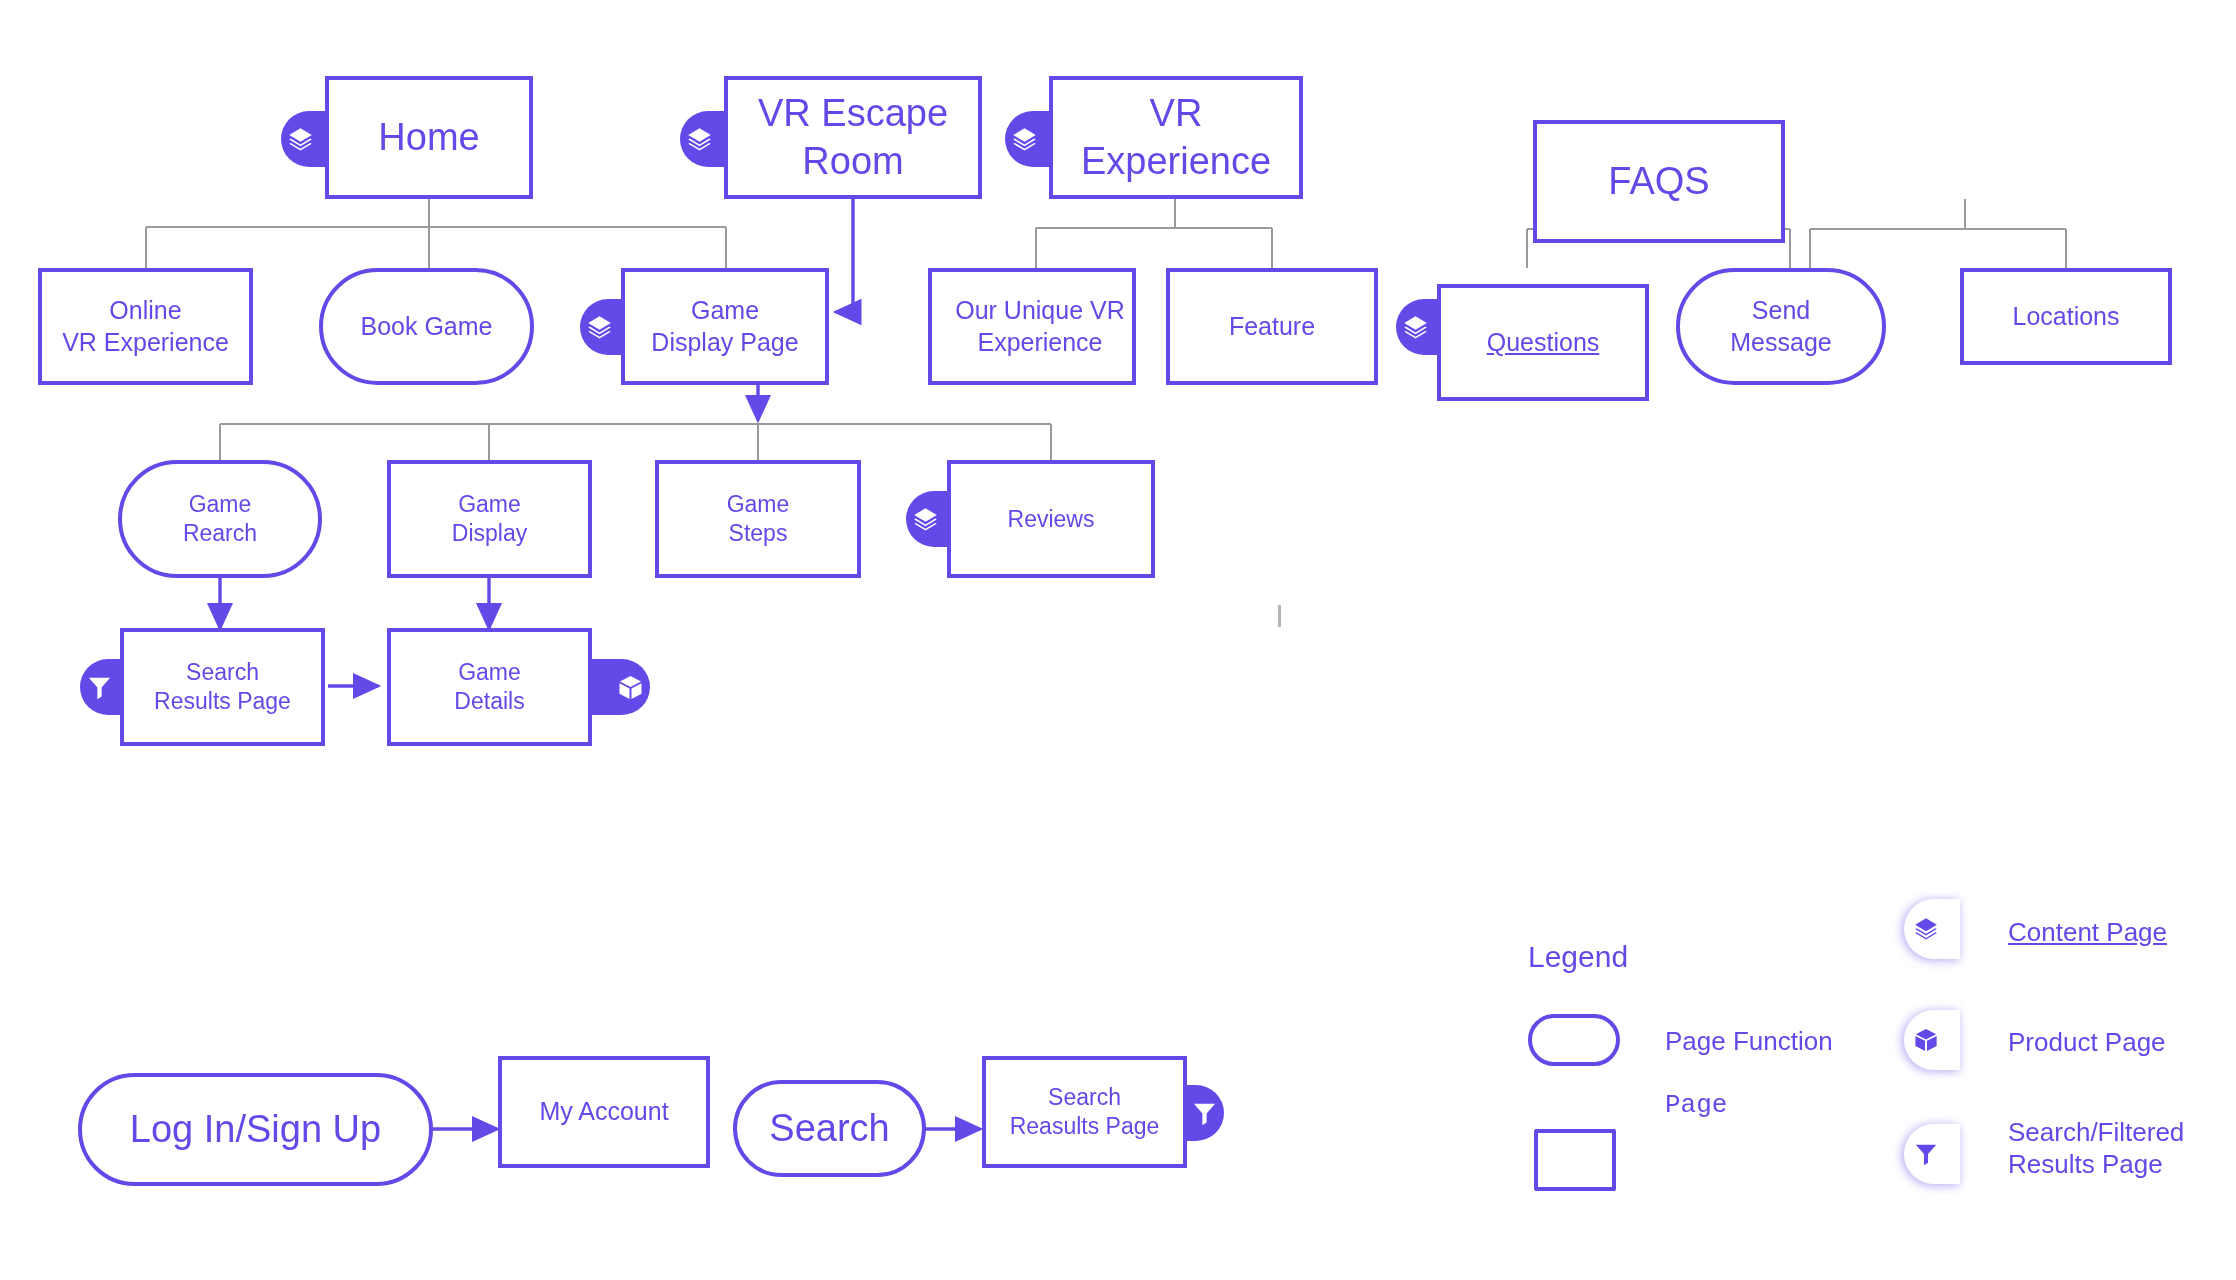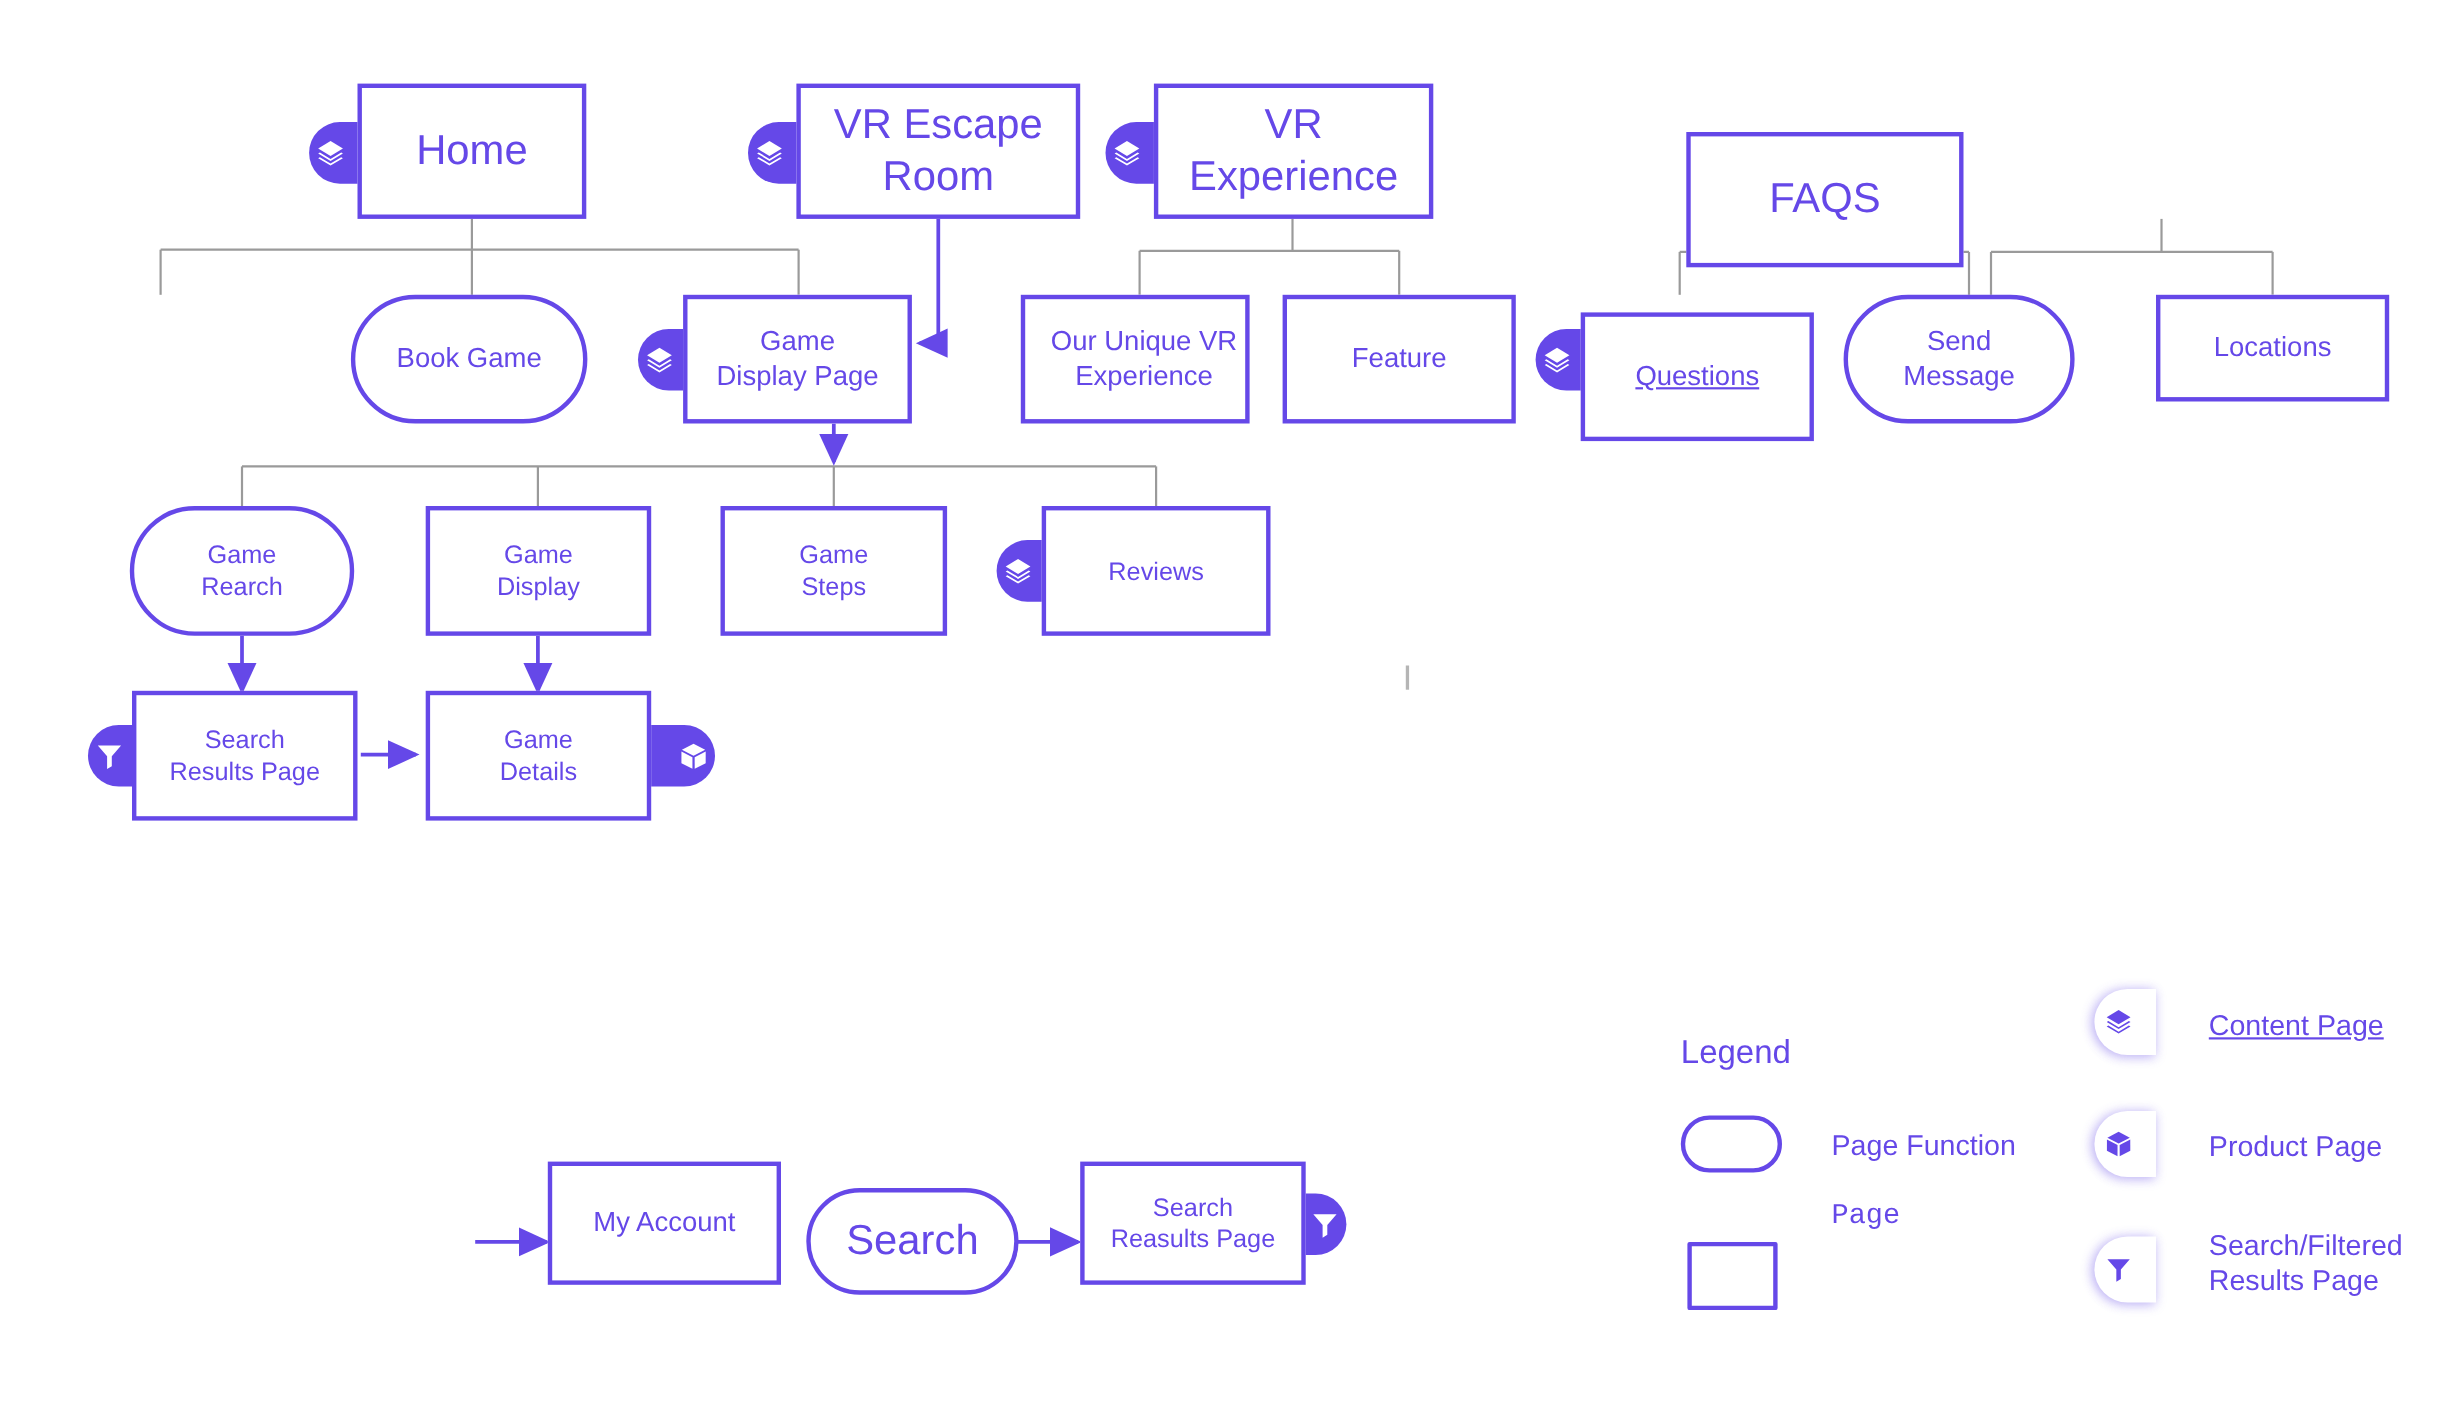--- a/index.html
+++ b/index.html
@@ -219,20 +219,24 @@
   <div class="node shape-page fs-xl" style="left:1049px; top:76px; width:254px; height:123px;">
     <span class="label">VR
 Experience</span>
   </div>
 
   <div class="node shape-page fs-xl" style="left:1533px; top:76px; width:252px; height:123px;margin-top:44px;">
     <span class="label">FAQS</span>
   </div>
 
 
+  <div class="node shape-page fs-md" style="left:38px; top:268px; width:215px; height:117px;">
+    <span class="label">Online
+VR Experience</span>
+  </div>
 
   <div class="node shape-function fs-md" style="left:319px; top:268px; width:215px; height:117px;">
     <span class="label">Book Game</span>
   </div>
 
   <div class="badge left solid" style="left:580px; top:299px;">
     <svg viewBox="0 0 24 24">
       <path d="M12 2 L22 8 L12 14 L2 8 Z"></path>
       <path d="M12 16.4 L3.4 11.2 L2 12 L12 18 L22 12 L20.6 11.2 Z"></path>
       <path d="M12 20.2 L3.4 15 L2 15.8 L12 21.8 L22 15.8 L20.6 15 Z"></path>
@@ -313,20 +317,23 @@
 Details</span>
   </div>
   <div class="badge right solid" style="left:588px; top:659px;">
     <svg viewBox="0 0 24 24">
       <path d="M12 1.8 L21.4 6.7 L12 11.6 L2.6 6.7 Z"></path>
       <path d="M2.2 8.2 L11.1 12.8 v9.4 L2.2 17.6 Z"></path>
       <path d="M21.8 8.2 L12.9 12.8 v9.4 L21.8 17.6 Z"></path>
     </svg>
   </div>
 
+  <div class="node shape-pill fs-xl" style="left:78px; top:1073px; width:355px; height:113px;">
+    <span class="label">Log In/Sign Up</span>
+  </div>
 
   <div class="node shape-page fs-md" style="left:498px; top:1056px; width:212px; height:112px;">
     <span class="label">My Account</span>
   </div>
 
   <div class="node shape-pill fs-xl" style="left:733px; top:1080px; width:193px; height:97px;">
     <span class="label">Search</span>
   </div>
 
   <div class="node shape-page fs-sm" style="left:982px; top:1056px; width:205px; height:112px;">

